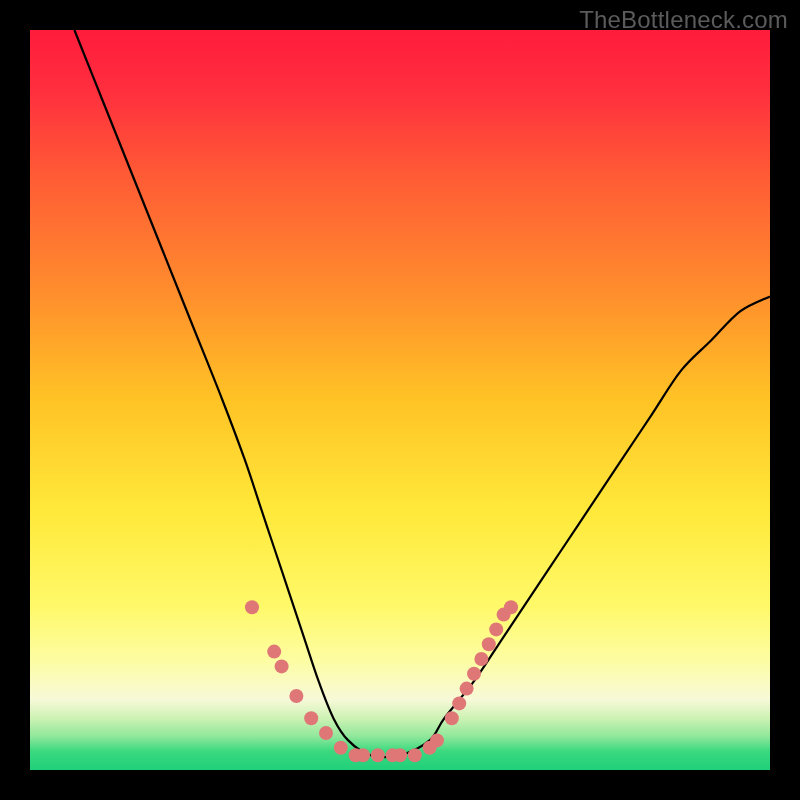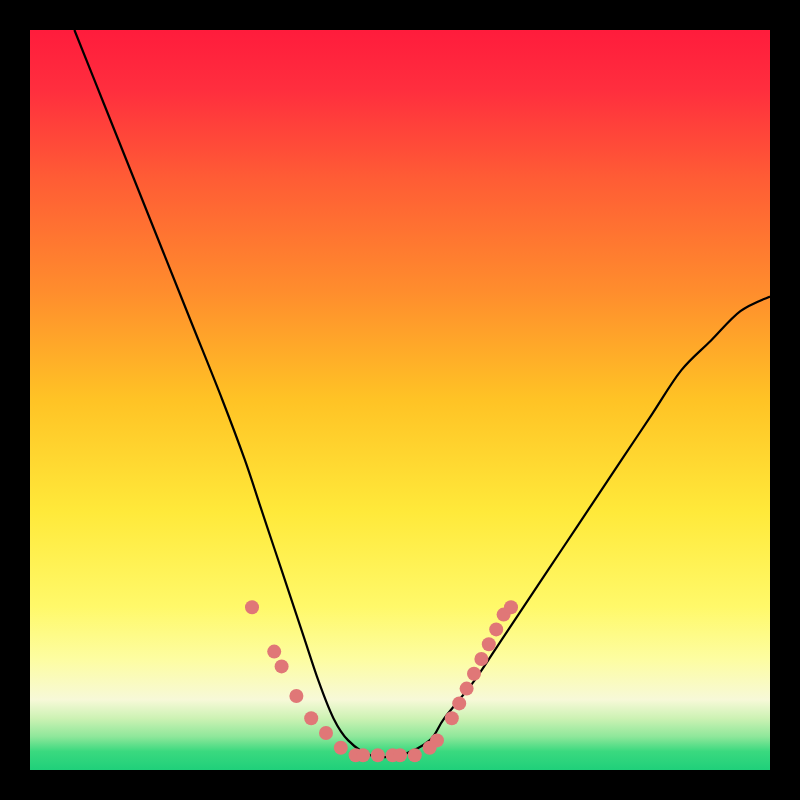--- a/index.html
+++ b/index.html
@@ -25,20 +25,21 @@
     font-weight: 400;
     letter-spacing: 0.2px;
     z-index: 5;
   }
   svg { display: block; }
 </style>
 </head>
 <body>
 
 <div class="stage">
+  <div class="watermark">TheBottleneck.com</div>
 
   <svg id="chart-svg" width="800" height="800" viewBox="0 0 800 800">
     <defs>
       <linearGradient id="bg-grad" x1="0" y1="0" x2="0" y2="1">
           <stop offset="0.00%" stop-color="#ff1c3c"></stop>
           <stop offset="8.00%" stop-color="#ff2e3e"></stop>
           <stop offset="20.00%" stop-color="#ff5c35"></stop>
           <stop offset="35.00%" stop-color="#ff8c2d"></stop>
           <stop offset="50.00%" stop-color="#ffc325"></stop>
           <stop offset="65.00%" stop-color="#ffe93a"></stop>

